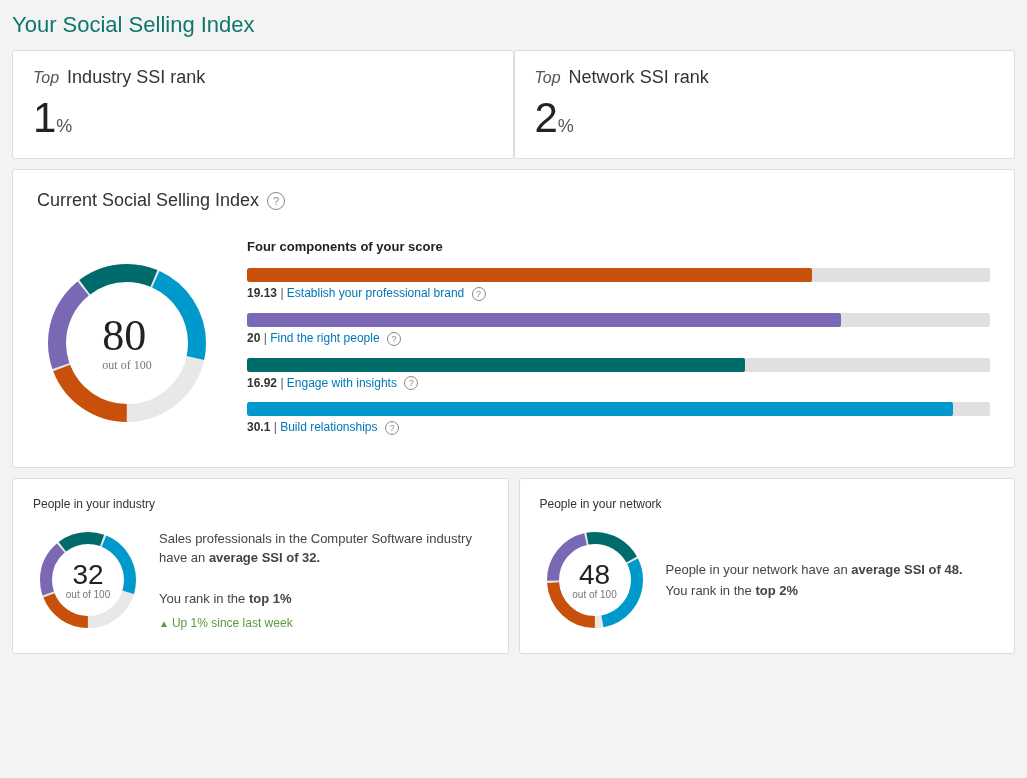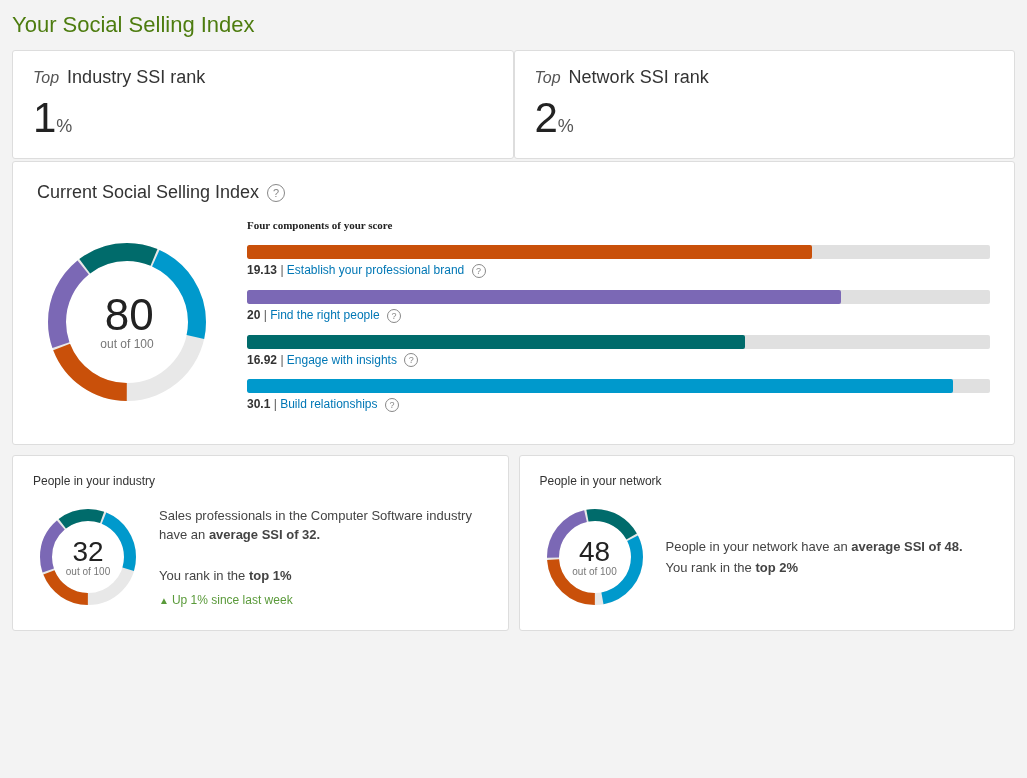--- a/index.html
+++ b/index.html
@@ -7,23 +7,23 @@
       font-family: 'Segoe UI', Arial, sans-serif;
       background: #f3f3f3;
       padding: 12px;
       font-size: 14px;
       color: #333;
     }
     h1.page-title {
       font-size: 22px;
       font-weight: 300;
       margin-bottom: 12px;
-      color: #4d7c0f;
-    }
-    .row { display: flex; margin-bottom: 2px; }
+      color: #0f766e;
+    }
+    .row { display: flex; margin-bottom: 10px; }
     .card {
       background: #fff;
       border: 1px solid #ddd;
       border-radius: 3px;
       padding: 16px 20px;
     }
     
     .rank-card {
       flex: 1;
     }
@@ -54,21 +54,21 @@
     }
 
     
     .ssi-card {
       flex: 1;
       padding: 20px 24px;
     }
     .ssi-card h2 {
       font-size: 18px;
       font-weight: 400;
-      margin-bottom: 16px;
+      margin-bottom: 28px;
       color: #333;
       display: flex;
       align-items: center;
       gap: 8px;
     }
     .ssi-card h2 .help-icon {
       width: 18px; height: 18px;
       border: 1.5px solid #888;
       border-radius: 50%;
       display: inline-flex;
@@ -92,42 +92,42 @@
       flex-shrink: 0;
     }
     .donut-wrap svg {
       width: 180px;
       height: 180px;
     }
     .donut-center {
       position: absolute;
       top: 50%; left: 50%;
       transform: translate(-50%, -50%);
-      text-align: right;
+      text-align: left;
+      font-family: Liberation Serif, serif;
     }
     .donut-center .score-num {
       font-size: 44px;
       font-weight: 300;
       color: #222;
       line-height: 1;
     }
     .donut-center .score-sub {
       font-size: 12px;
       color: #777;
     }
     
     .components-wrap {
       flex: 1;
     }
     .components-wrap h3 {
-      font-size: 11px;
+      font-size: 13px;
       font-weight: 600;
       margin-bottom: 14px;
       color: #222;
-      font-family: Liberation Serif, serif;
     }
     .component-row {
       margin-bottom: 12px;
     }
     .component-bar-bg {
       background: #e0e0e0;
       height: 14px;
       border-radius: 2px;
       margin-bottom: 4px;
       position: relative;

